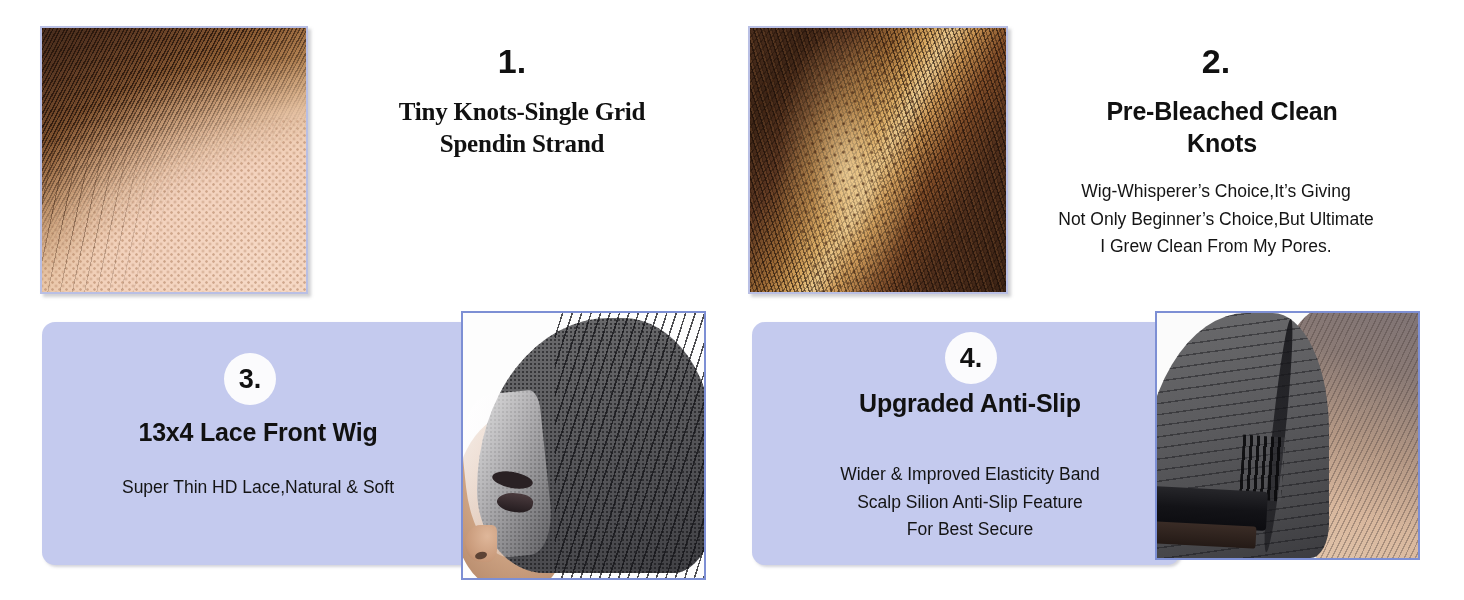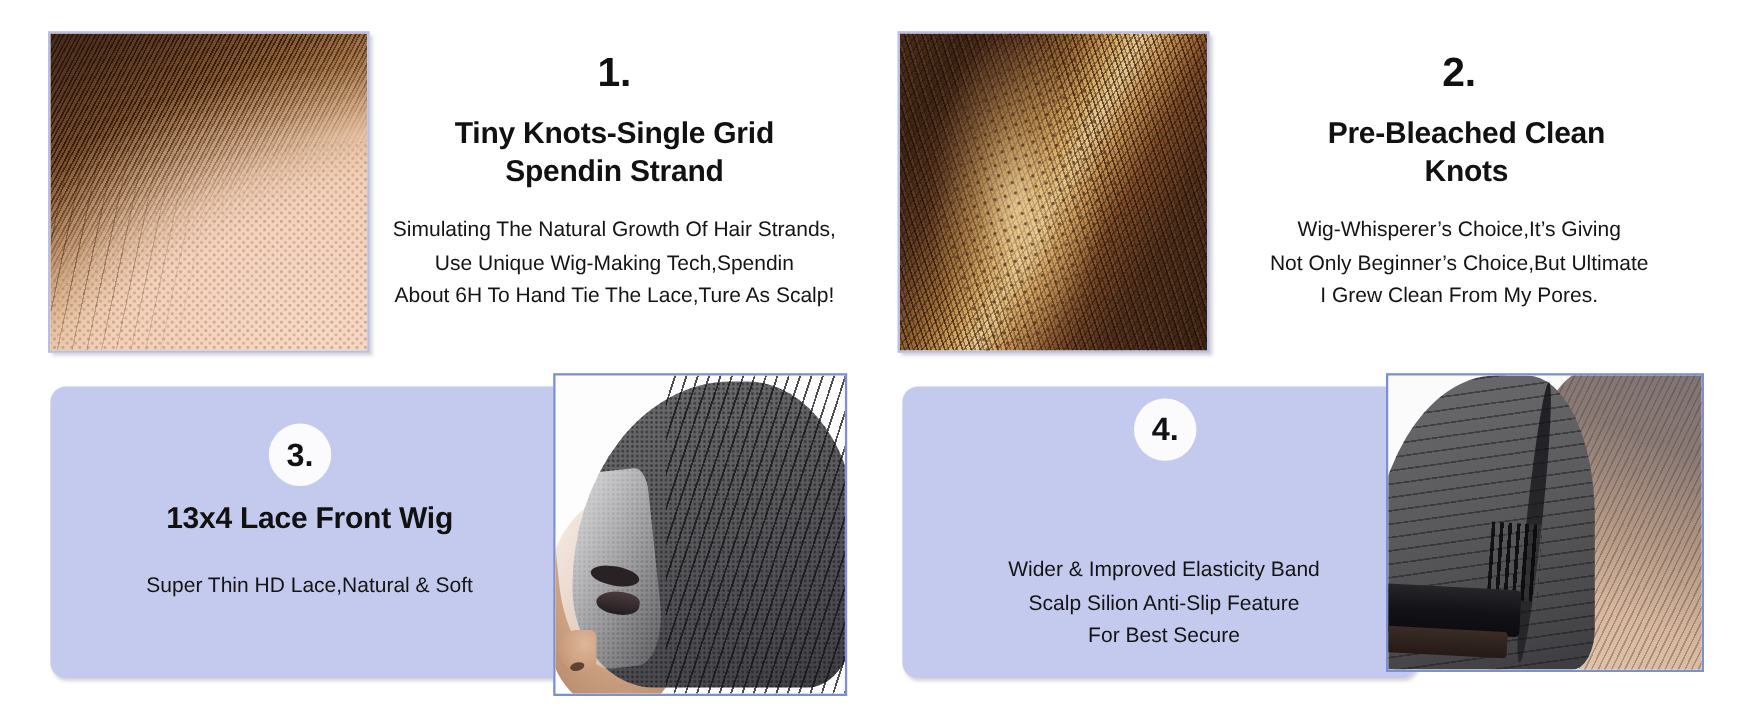--- a/index.html
+++ b/index.html
@@ -308,30 +308,25 @@
     <div class="photo-inner">
       <div class="p1-base"></div>
       <div class="p1-mesh"></div>
       <div class="p1-strands"></div>
       <div class="p1-wisps"></div>
     </div>
   </div>
 
   <div class="num-plain" style="left:352px; top:44px; width:320px;">1.</div>
 
-  <div class="headline" style="left:332px; top:96px; width:360px;">
+  <div class="headline" style="left:342px; top:96px; width:360px;font-family:Liberation Serif, serif;">
     <div>Tiny Knots-Single Grid</div>
     <div>Spendin Strand</div>
   </div>
 
-  <div class="body-copy" style="left:306px; top:178px; width:412px;">
-    <div>Simulating The Natural Growth Of Hair Strands,</div>
-    <div>Use Unique Wig-Making Tech,Spendin</div>
-    <div>About 6H To Hand Tie The Lace,Ture As Scalp!</div>
-  </div>
 
   <div class="photo lav-frame" style="left:748px; top:26px; width:260px; height:268px;">
     <div class="photo-inner">
       <div class="p2-base"></div>
       <div class="p2-strands"></div>
       <div class="p2-strands2"></div>
       <div class="p2-glow"></div>
       <div class="p2-knots"></div>
     </div>
   </div>
@@ -374,20 +369,21 @@
       <div class="p3-nose"></div>
       <div class="p3-nostril"></div>
     </div>
   </div>
 
   <div class="lav-card" style="left:752px; top:322px; width:428px; height:243px;"></div>
 
   <div class="num-badge" style="left:945px; top:332px; width:52px; height:52px;">4.</div>
 
   <div class="headline" style="left:782px; top:388px; width:376px;">
+    <div>Upgraded Anti-Slip</div>
   </div>
 
   <div class="body-copy" style="left:772px; top:461px; width:396px;">
     <div>Wider &amp; Improved Elasticity Band</div>
     <div>Scalp Silion Anti-Slip Feature</div>
     <div>For Best Secure</div>
   </div>
 
   <div class="photo blue-frame" style="left:1155px; top:311px; width:265px; height:249px;">
     <div class="photo-inner">

